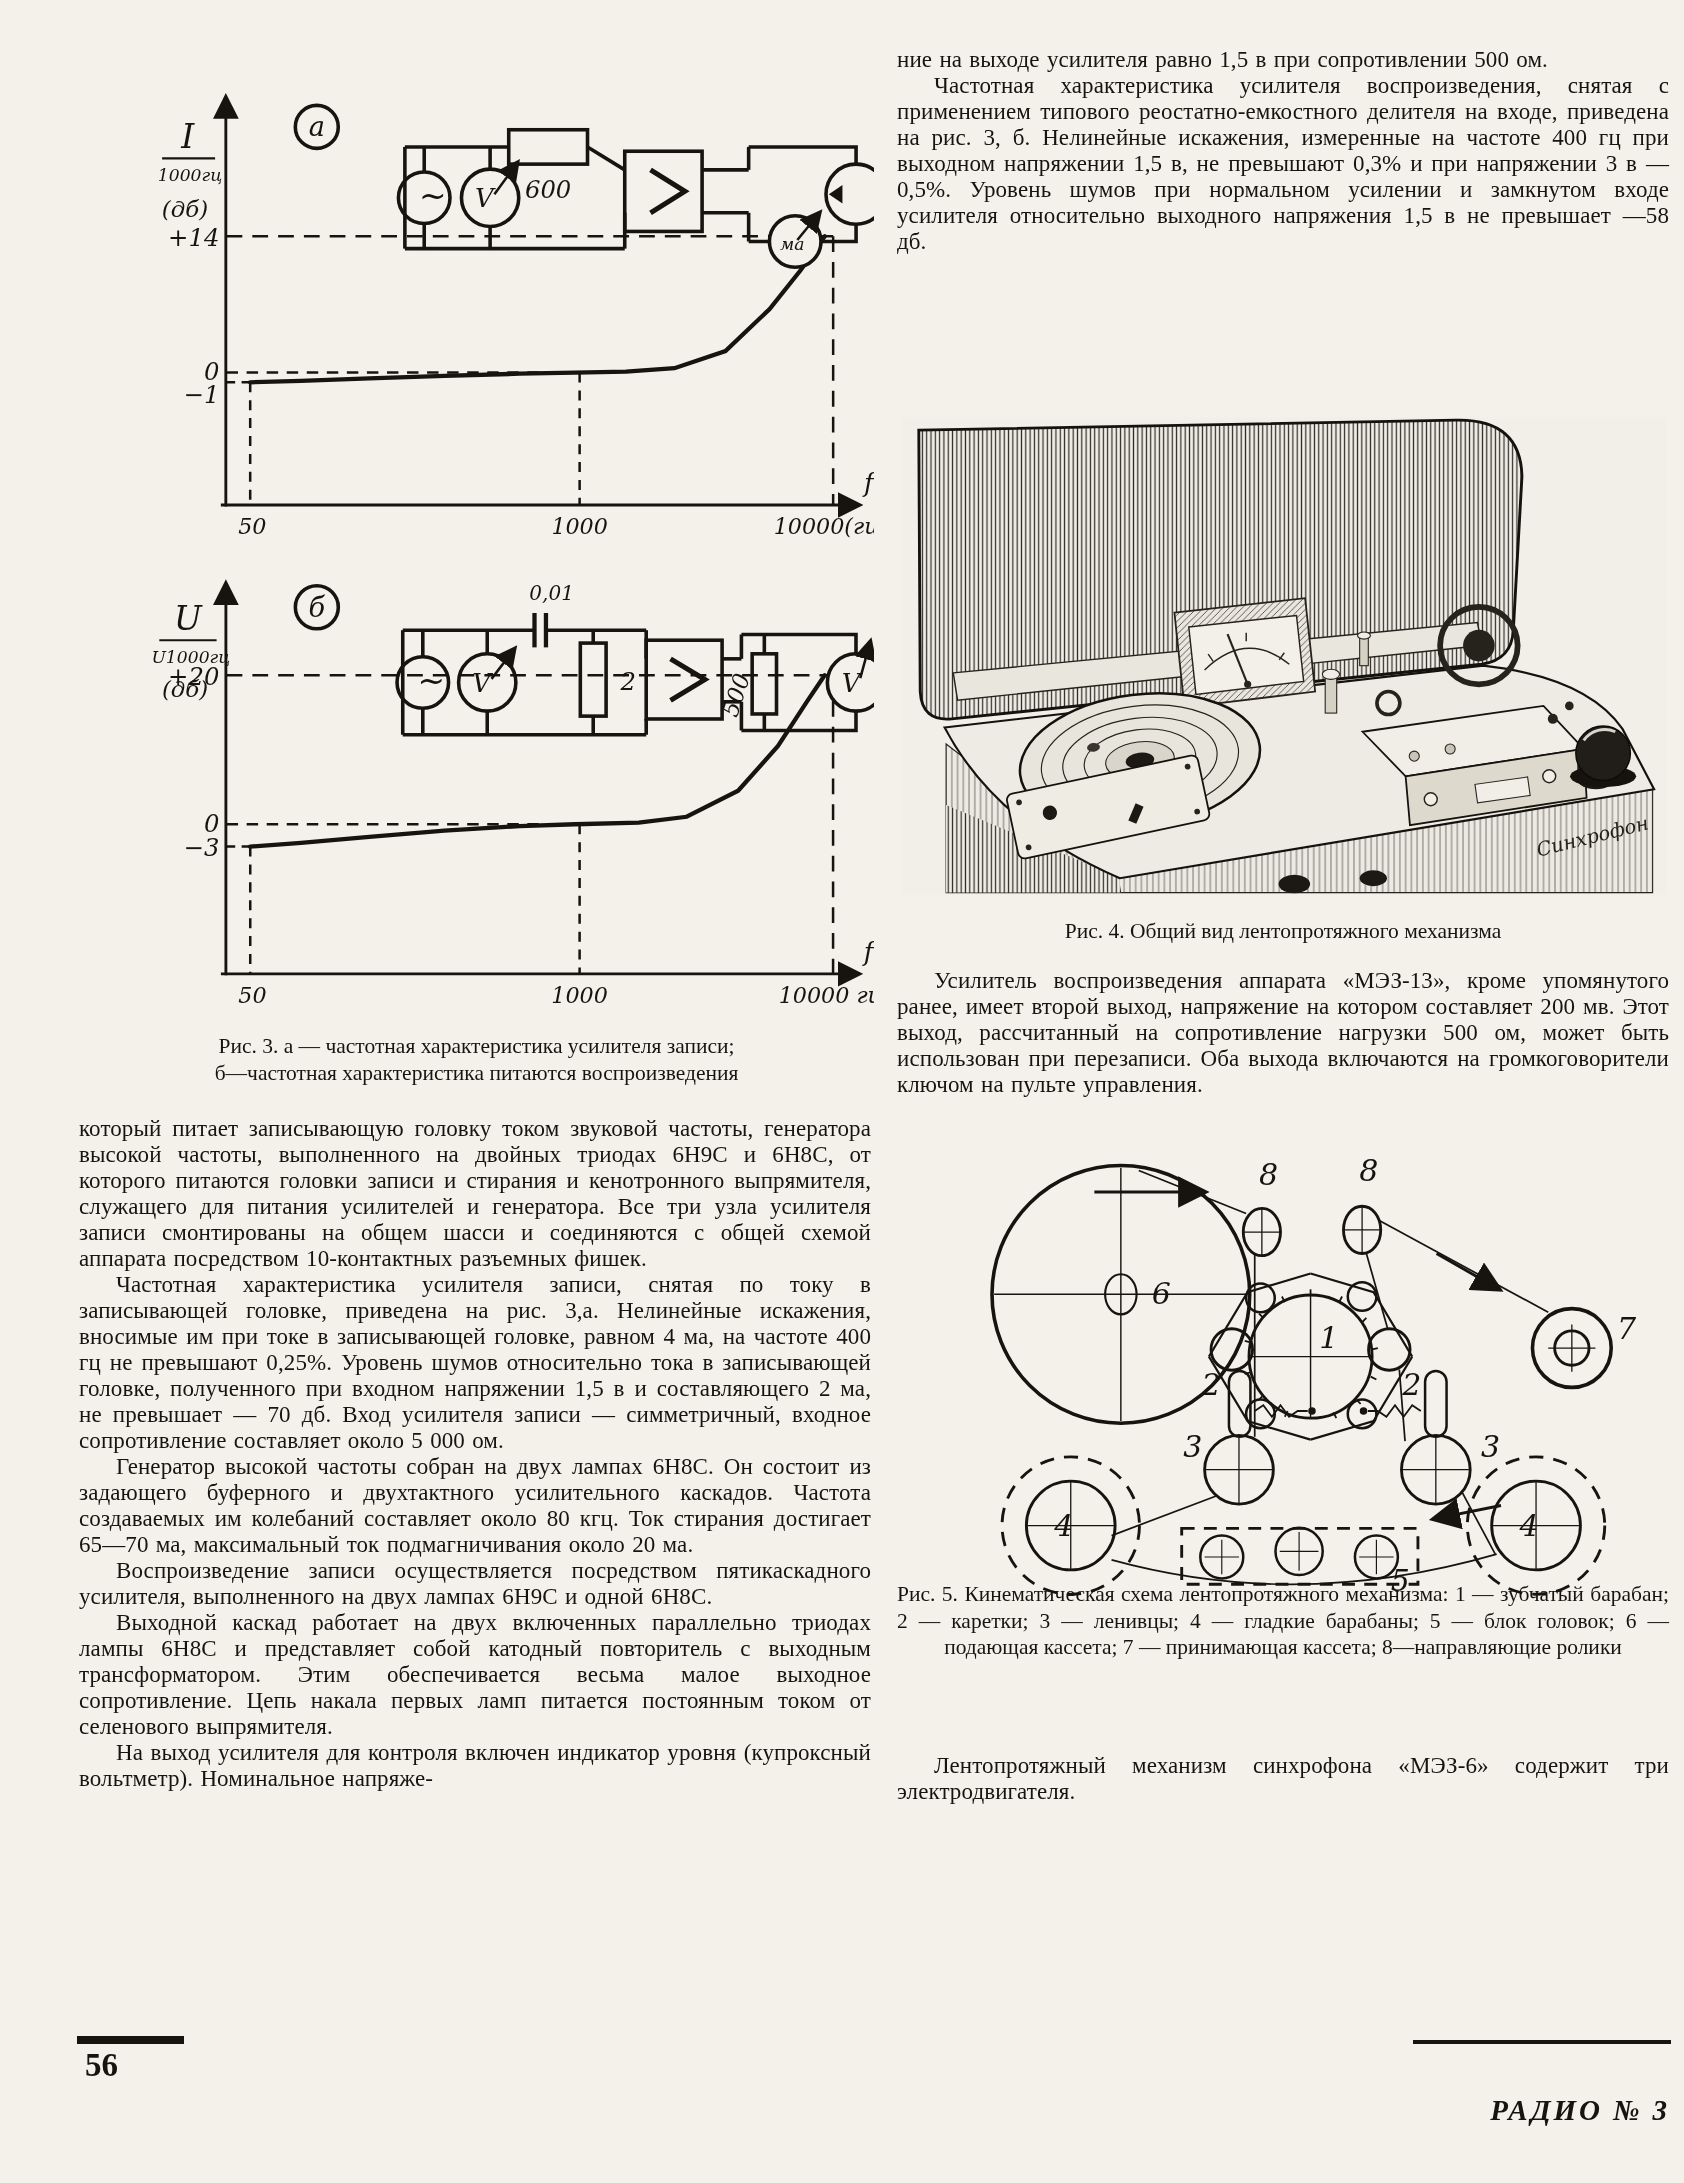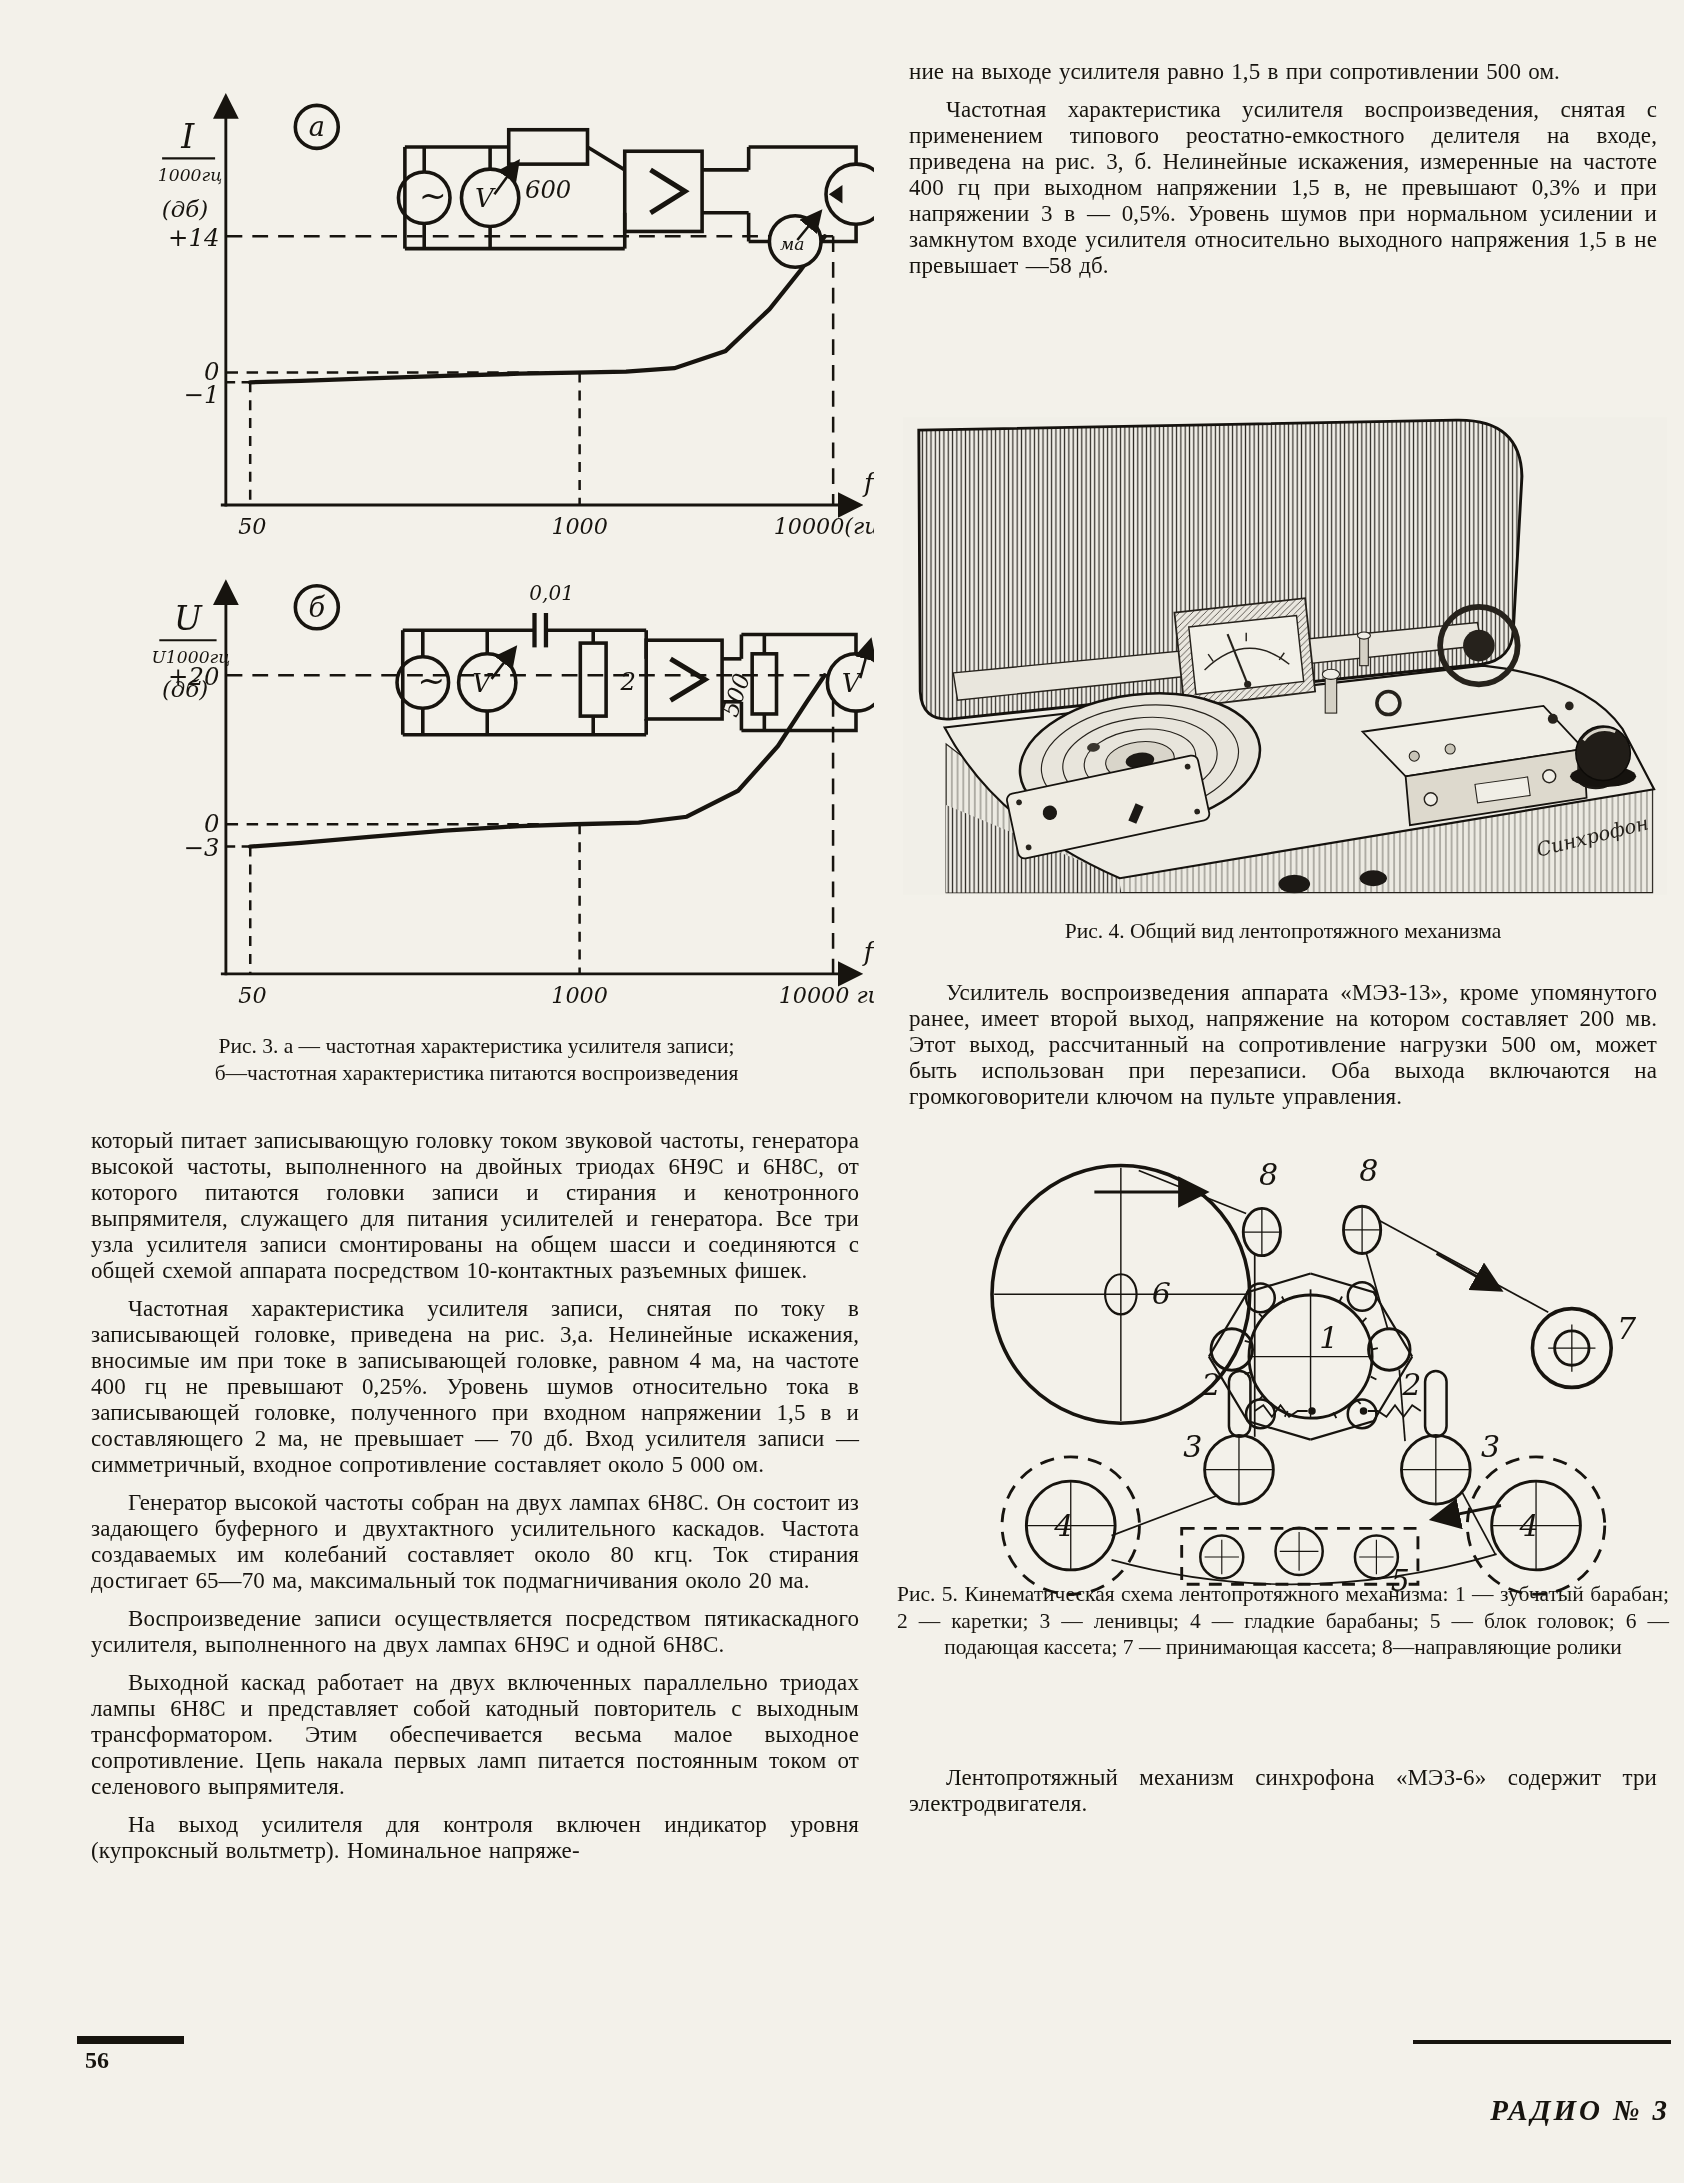--- a/index.html
+++ b/index.html
@@ -3,29 +3,29 @@
 <meta charset="utf-8">
 <style>
   html,body{margin:0;padding:0;}
   body{
     width:1685px;height:2183px;position:relative;overflow:hidden;
     background:#f3f1ea;color:#17140f;
     font-family:"Liberation Serif","DejaVu Serif",serif;
   }
   .abs{position:absolute;}
   .col-text p{
-    margin:12px;text-align:justify;font-size:23px;line-height:26px;
+    margin:0;text-align:justify;font-size:23px;line-height:26px;
     text-indent:37px;word-spacing:1.4px;letter-spacing:0.1px;
   }
   .col-text p.noindent{text-indent:0;}
   .caption{
     font-size:21.5px;line-height:26.5px;text-align:center;
   }
   .caption.just{text-align:justify;-moz-text-align-last:center;text-align-last:center;}
-  .pageno{font-weight:bold;font-size:24px;}
+  .pageno{font-weight:bold;font-size:33px;}
   .pagebar{background:#17140f;height:7.9px;width:107px;}
   .journal{font-style:italic;font-weight:bold;font-size:29px;letter-spacing:2.9px;text-align:right;margin-top:40px;}
   .jrule{background:#17140f;height:4.3px;}
   svg text{font-family:"DejaVu Serif","Liberation Serif",serif;}
   .it{font-style:italic;}
 </style>
 </head>
 <body>
 
 <div class="abs" style="left:79px;top:61px;width:795px;height:487px">

